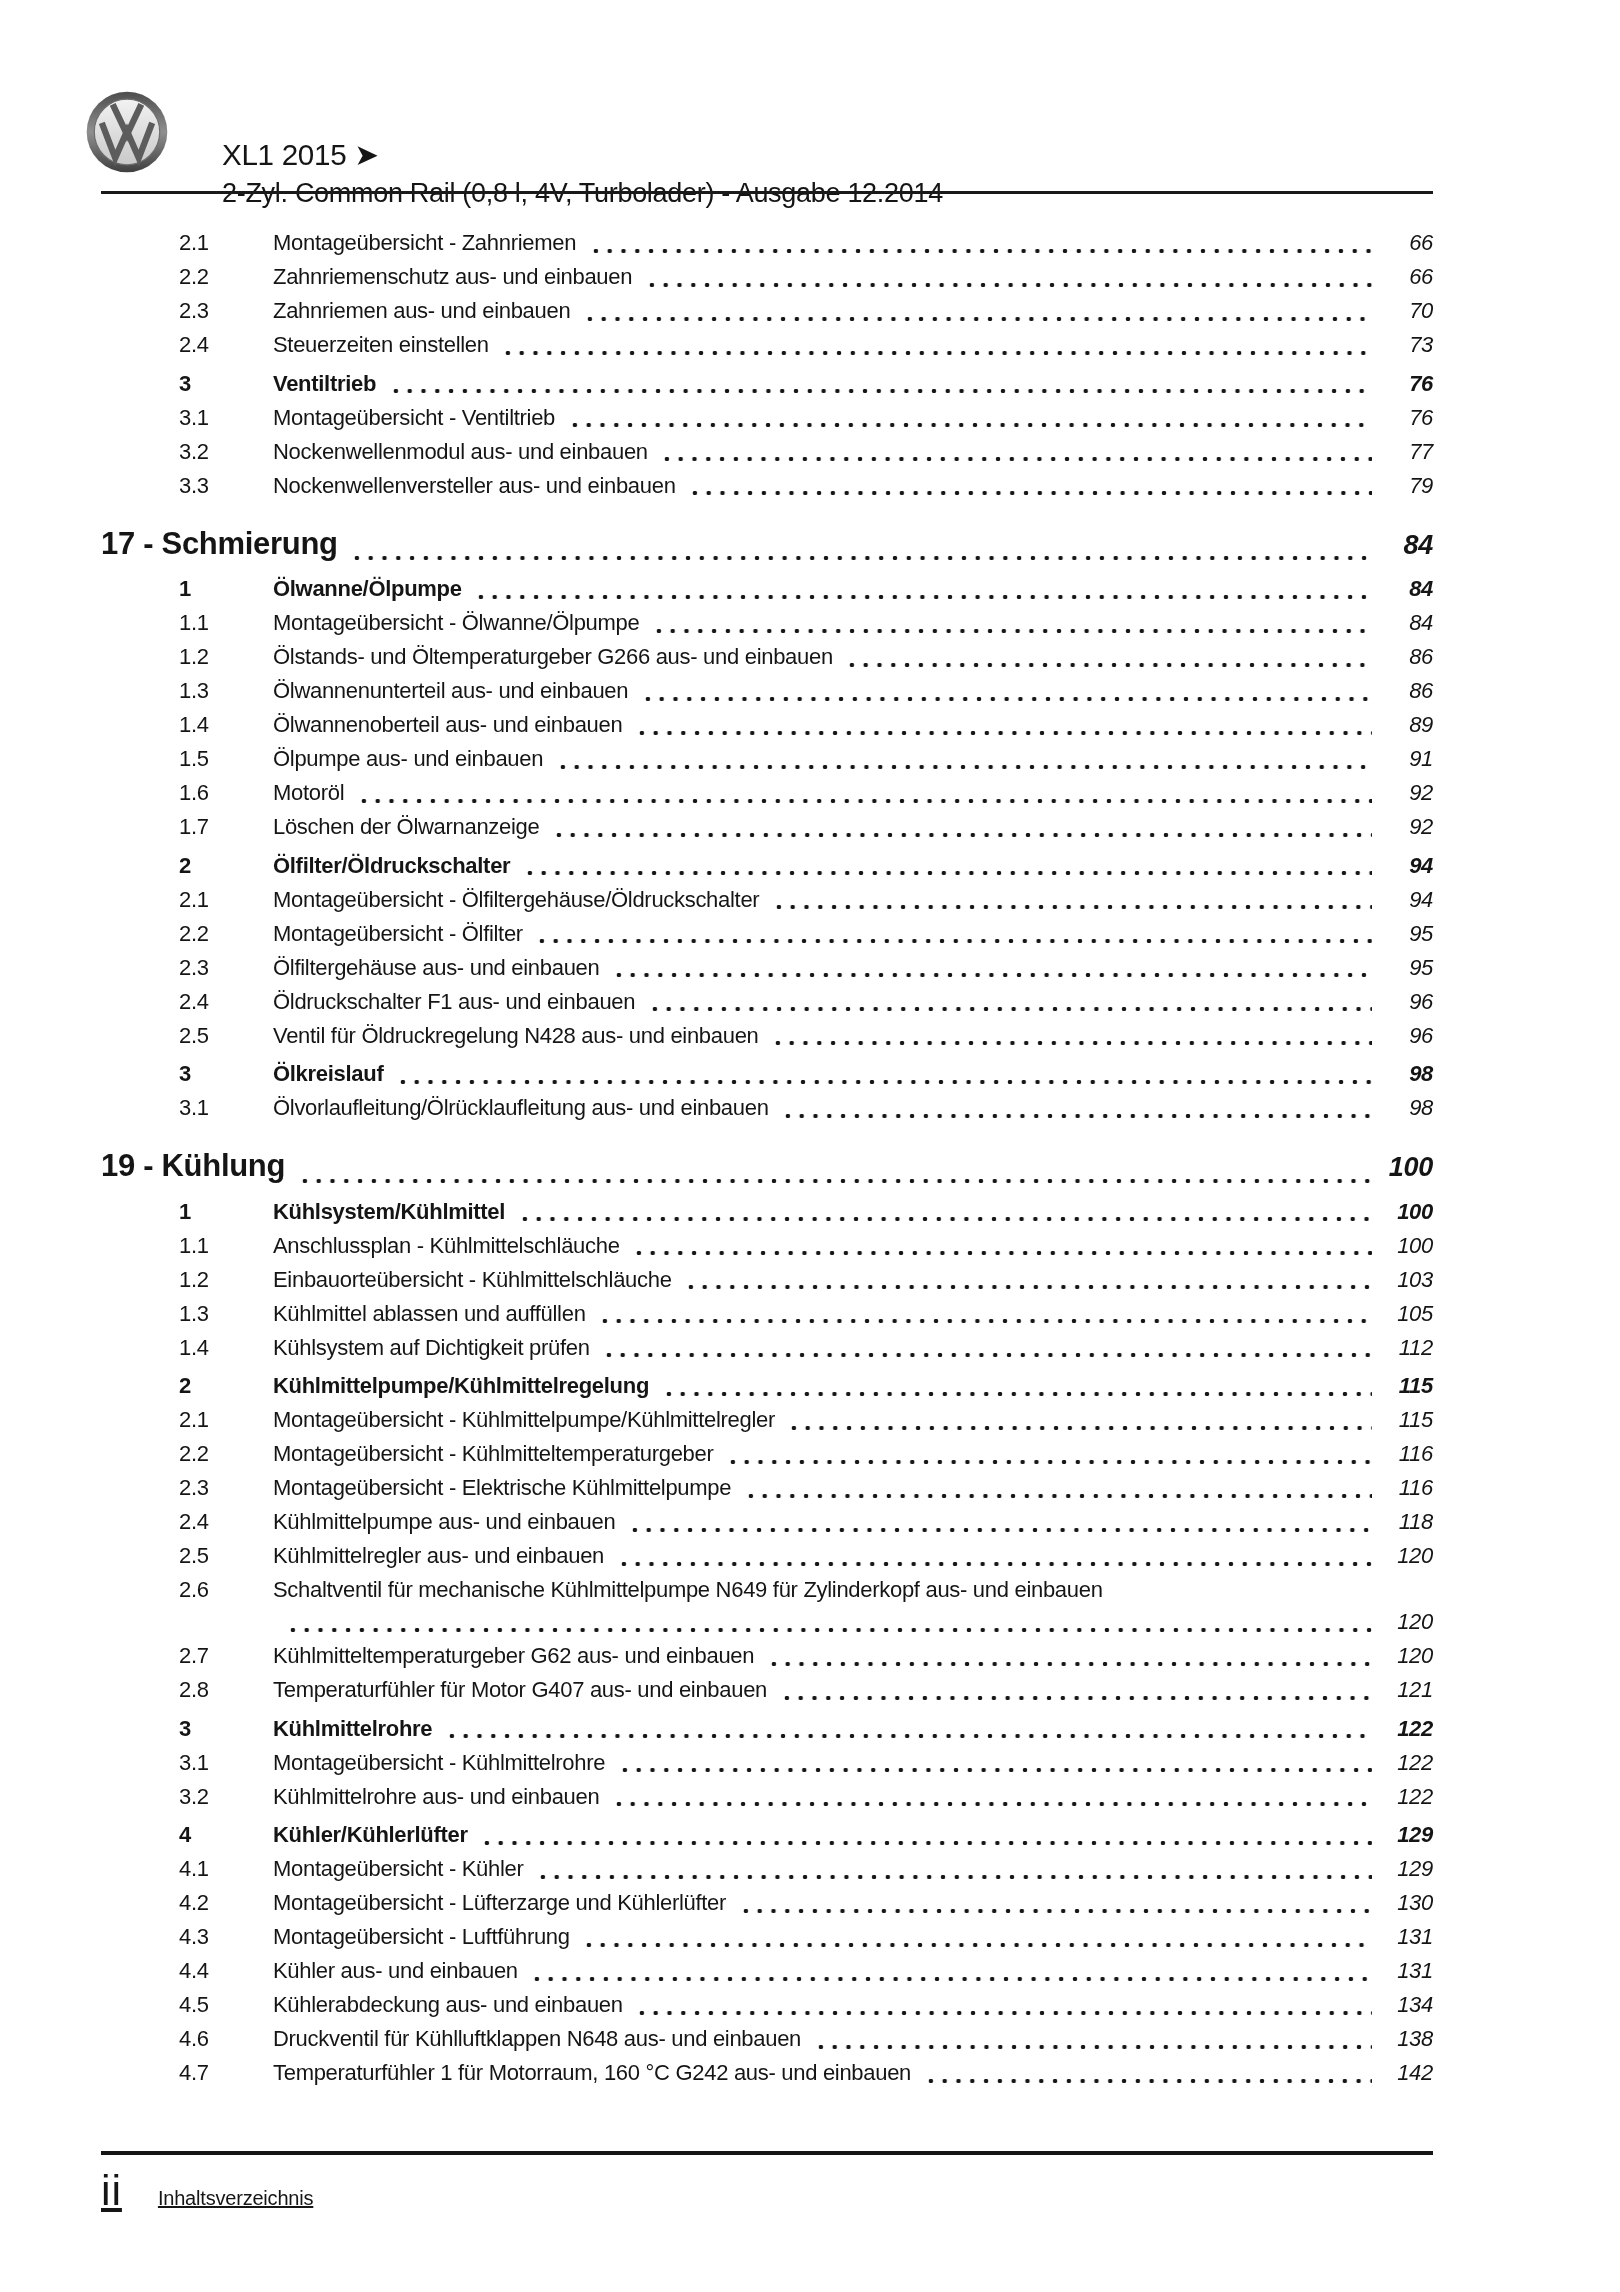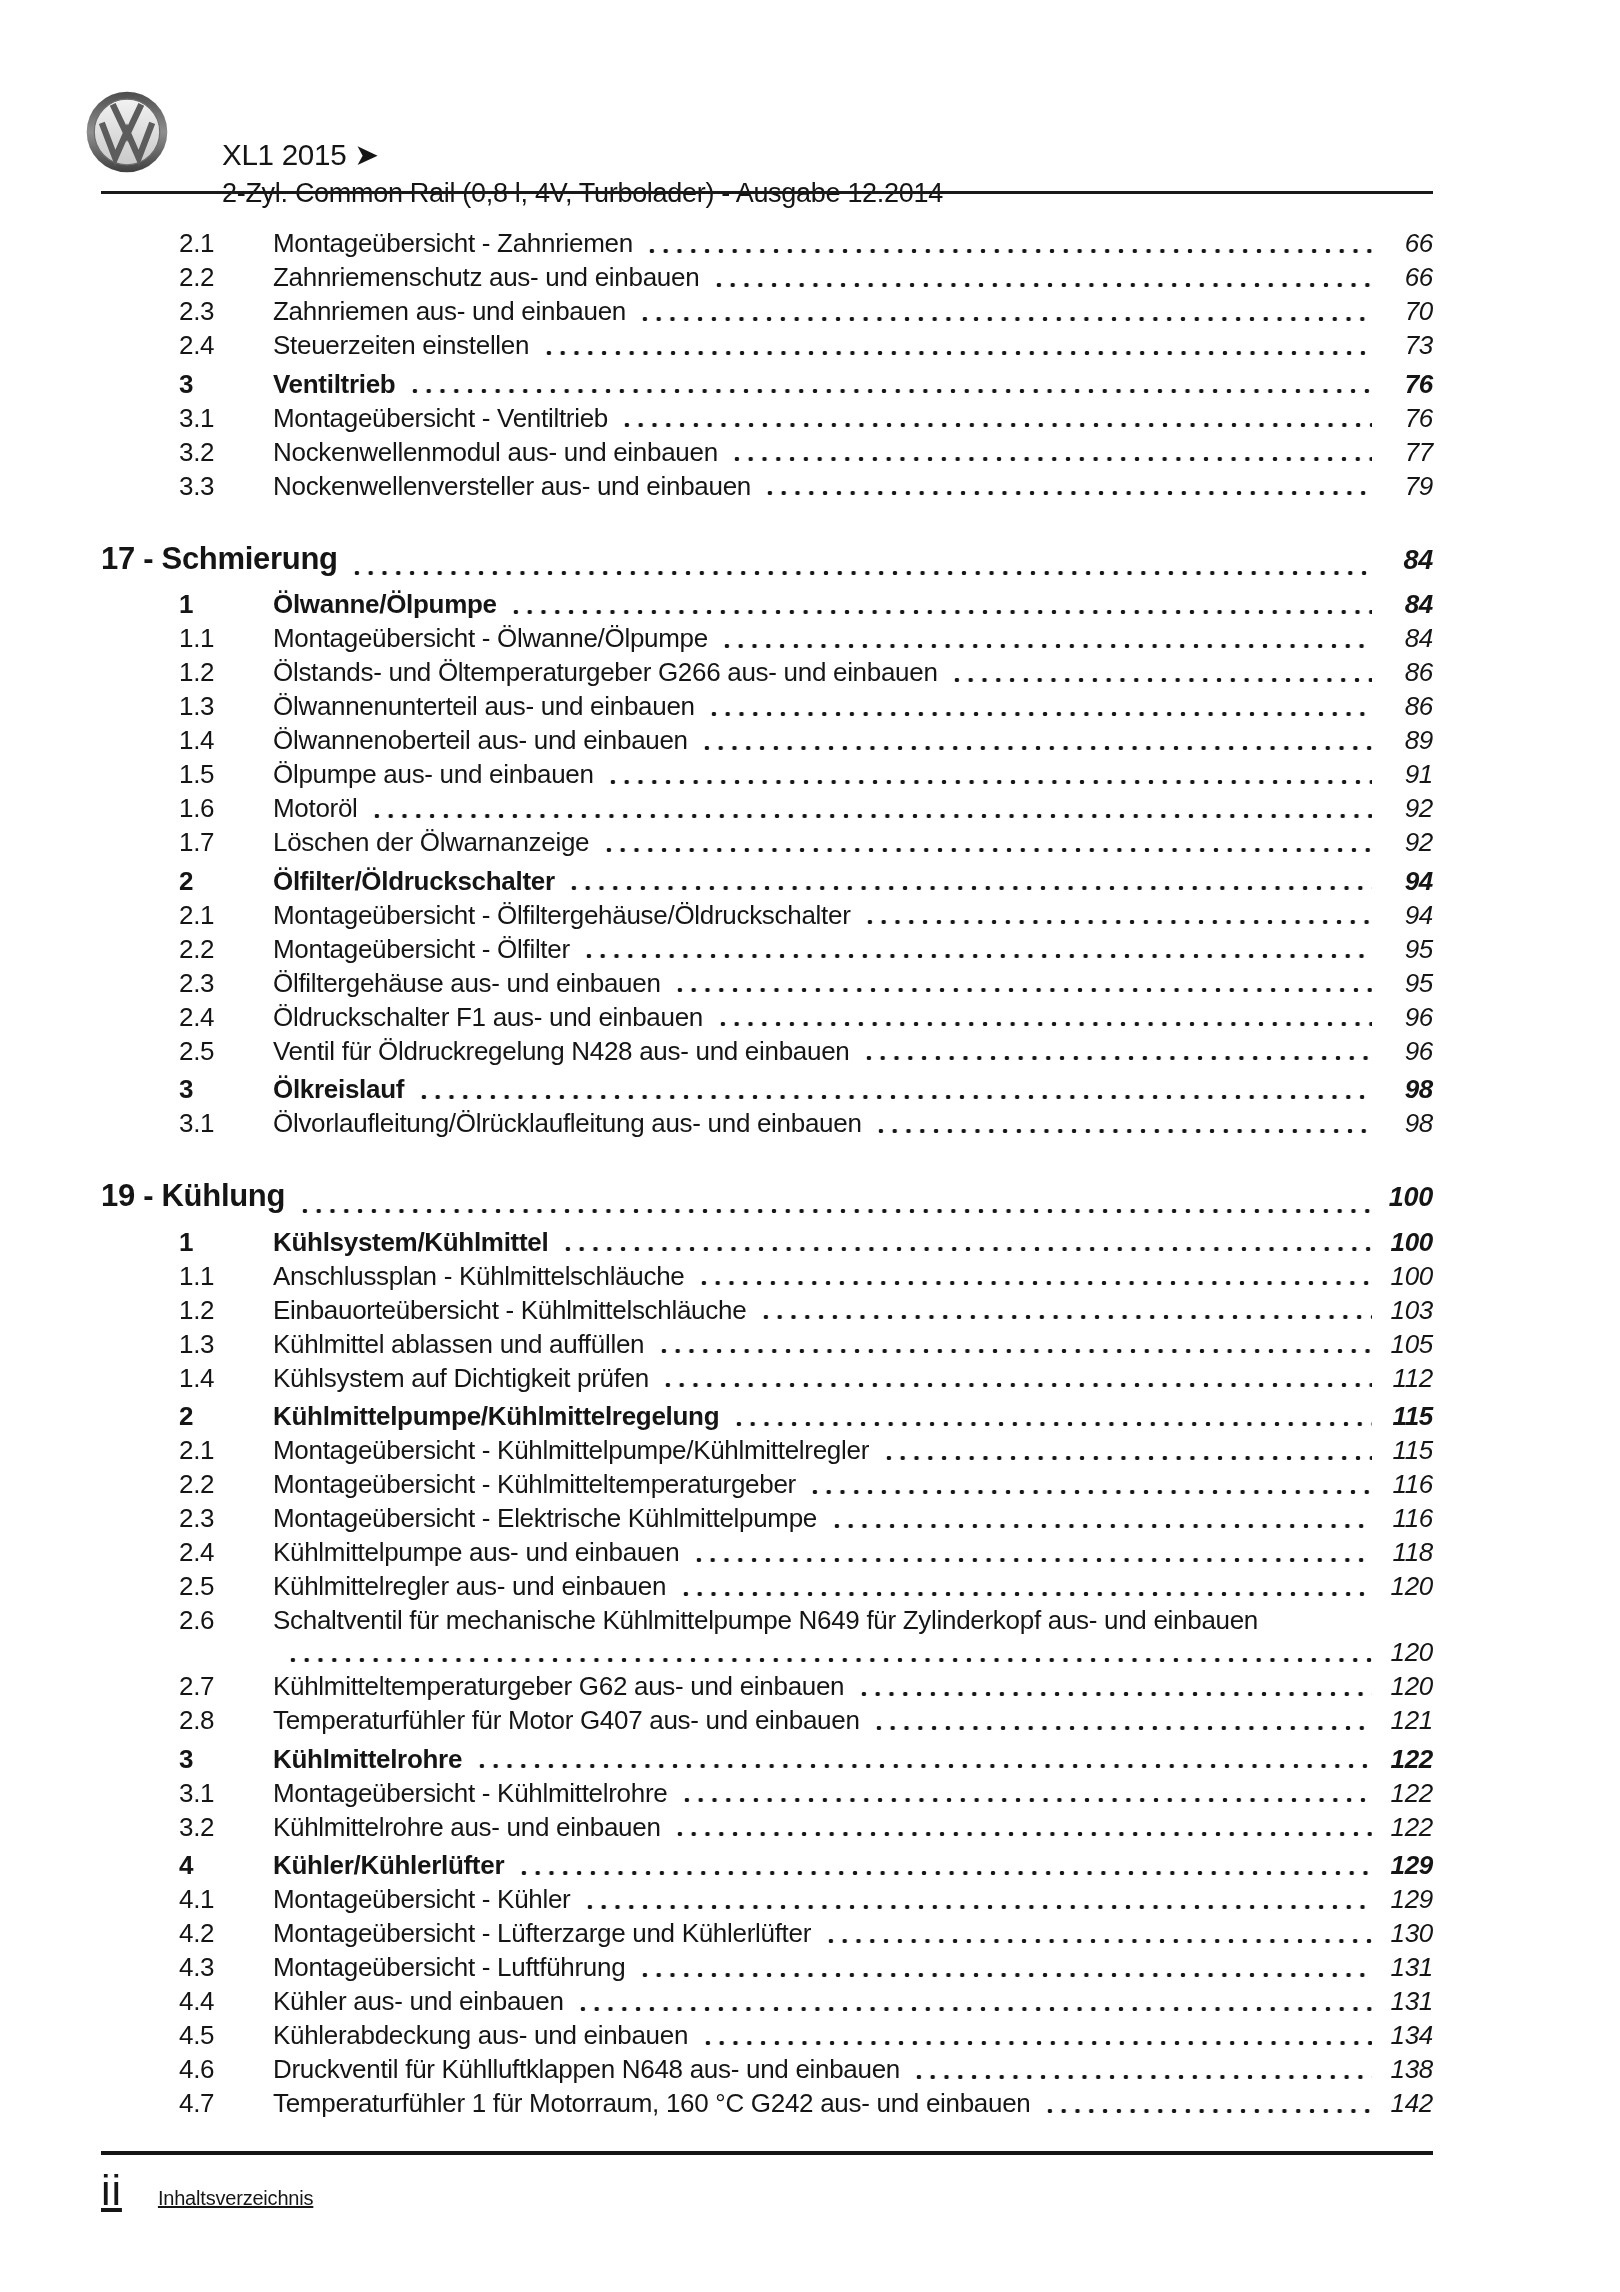--- a/index.html
+++ b/index.html
@@ -9,26 +9,26 @@
     color:#151515;overflow:hidden;
   }
   
   .vw-logo{position:absolute;left:85px;top:90px;width:84px;height:84px;}
   .head-text{position:absolute;left:222px;top:124px;line-height:1.16;margin-top:14px;}
   .head-model{font-size:29.6px;letter-spacing:-0.3px;}
   .head-sub{font-size:27px;letter-spacing:-0.3px;margin-top:5.4px;}
   .head-rule{position:absolute;left:101px;top:191px;width:1332px;height:2.7px;background:#1a1a1a;}
   
   #toc{position:absolute;left:101px;top:226px;width:1332px;letter-spacing:-0.3px;}
-  .row{display:flex;align-items:baseline;line-height:34px;font-size:26px;padding-left:78px;}
+  .row{display:flex;align-items:baseline;line-height:34px;font-size:22px;padding-left:78px;}
   .row .num{width:94px;flex:0 0 94px;}
   .row .title{white-space:nowrap;}
   .row.bold{font-weight:bold;margin-top:4.5px;}
   .row.cont{margin-top:-1.8px;}
-  .chapter-row{display:flex;align-items:baseline;line-height:45px;margin-top:33px;margin-bottom:0.9px;
+  .chapter-row{display:flex;align-items:baseline;line-height:45px;margin-top:18px;margin-bottom:0.9px;
                font-size:31px;font-weight:bold;}
   .chapter-row .page{font-size:27px;}
   .leader{flex:1 1 auto;min-width:36px;align-self:stretch;margin:0 9px 0 12.5px;
     background-image:radial-gradient(circle,#161616 1.9px,rgba(0,0,0,0) 2.6px);
     background-size:13.8px 4.1px;background-repeat:repeat-x;background-position:left bottom 7.2px;}
   .page{flex:0 0 auto;min-width:52px;text-align:right;font-style:italic;}
   
   .foot-rule{position:absolute;left:101px;top:2151px;width:1332px;height:3.6px;background:#151515;}
   .footer{position:absolute;left:101px;top:2166px;display:flex;align-items:baseline;text-decoration:underline;}
   .foot-page{font-size:43px;letter-spacing:0.9px;}

